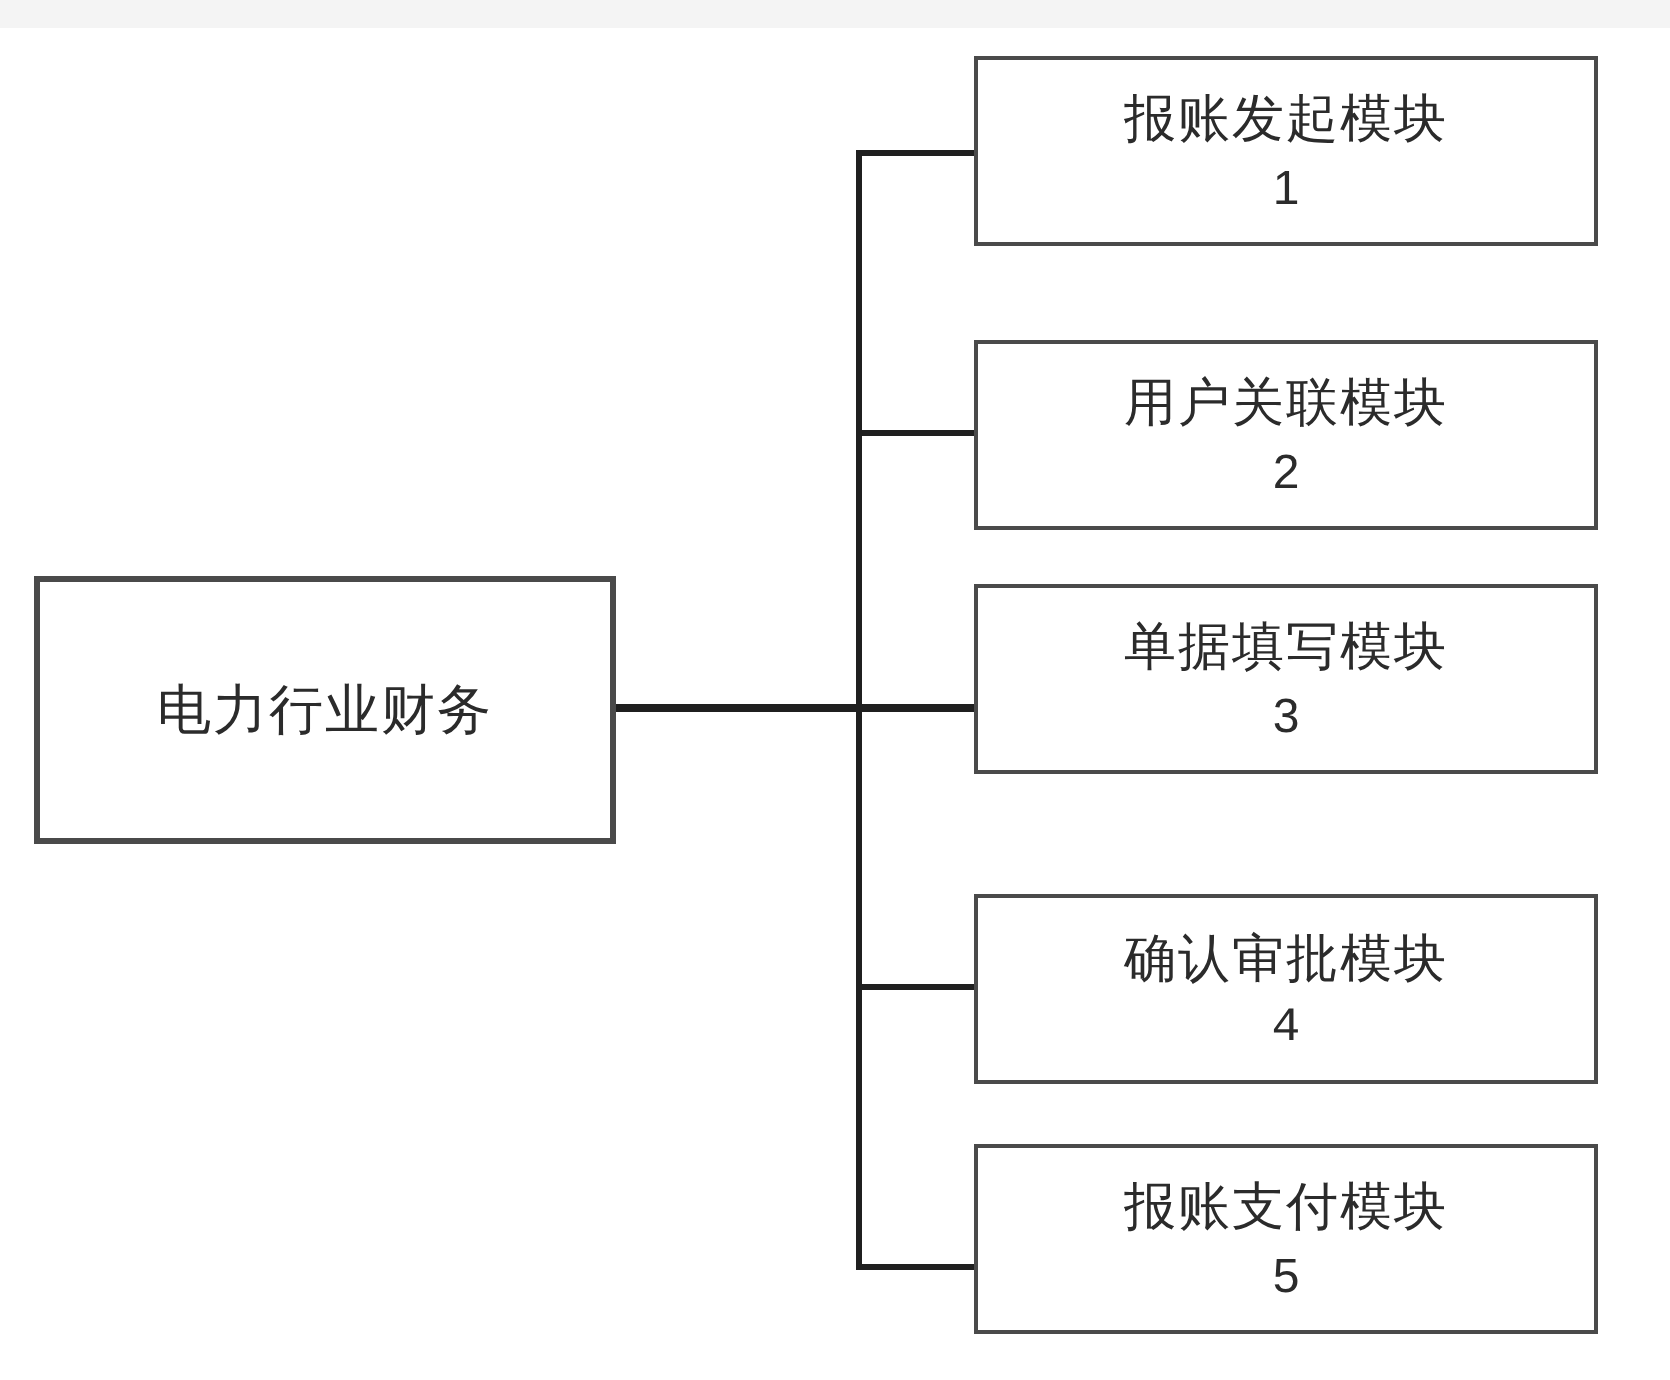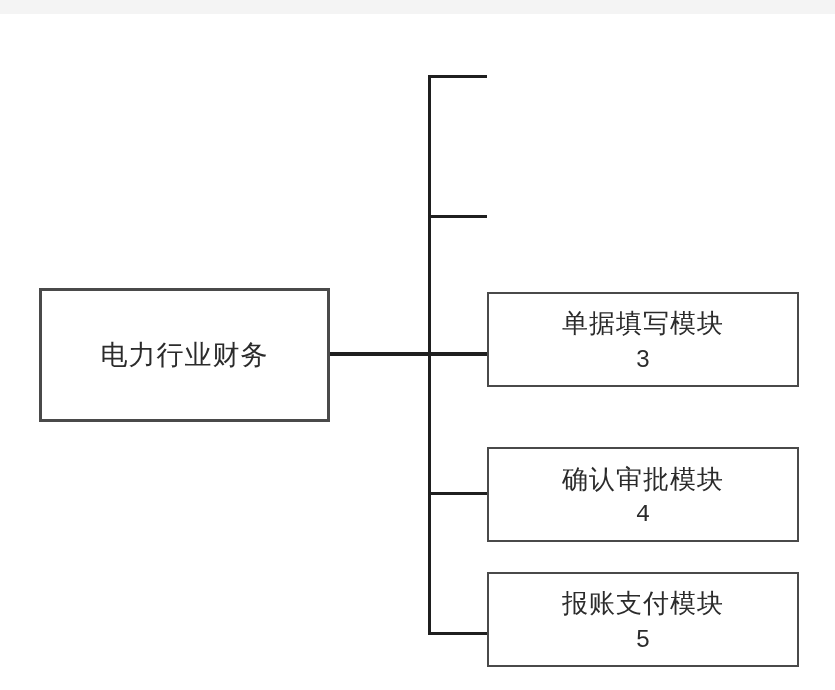--- a/index.html
+++ b/index.html
@@ -18,21 +18,21 @@
   .stage{position:absolute;left:0;top:0;width:835px;height:690px;background:#ffffff;}
   .topstrip{position:absolute;left:0;top:0;width:835px;height:14px;background:var(--strip-color);}
   .box{
     position:absolute;background:#ffffff;
     display:flex;flex-direction:column;align-items:center;justify-content:center;
     color:var(--text-color);text-align:center;
   }
   .root-box{
     left:17px;top:288px;width:291px;height:134px;
     border:3px solid var(--box-border);
-    font-size:27px;line-height:1.5;letter-spacing:1px;margin-left:22px;
+    font-size:27px;line-height:1.5;letter-spacing:1px;
   }
   .module-box{
     left:487px;width:312px;height:95px;
     border:2px solid var(--box-border);
   }
   .module-label{font-size:26px;letter-spacing:1px;}
   .module-number{font-size:24px;margin-top:4px;}
   .connector{position:absolute;background:var(--line-color);}
   .trunk-h{left:307px;top:352px;width:181px;height:4px;}
   .trunk-v{left:428px;top:75px;width:3px;height:559px;}
@@ -58,21 +58,29 @@
   <div class="connector trunk-v"></div>
   <div class="connector stub stub-1"></div>
   <div class="connector stub stub-2"></div>
   <div class="connector stub stub-4"></div>
   <div class="connector stub stub-5"></div>
 
   <div class="box root-box">
     <div>电力行业财务</div>
   </div>
 
+  <div class="box module-box m1">
+    <div class="module-label">报账发起模块</div>
+    <div class="module-number">1</div>
+  </div>
 
+  <div class="box module-box m2">
+    <div class="module-label">用户关联模块</div>
+    <div class="module-number">2</div>
+  </div>
 
   <div class="box module-box m3">
     <div class="module-label">单据填写模块</div>
     <div class="module-number">3</div>
   </div>
 
   <div class="box module-box m4">
     <div class="module-label">确认审批模块</div>
     <div class="module-number">4</div>
   </div>

